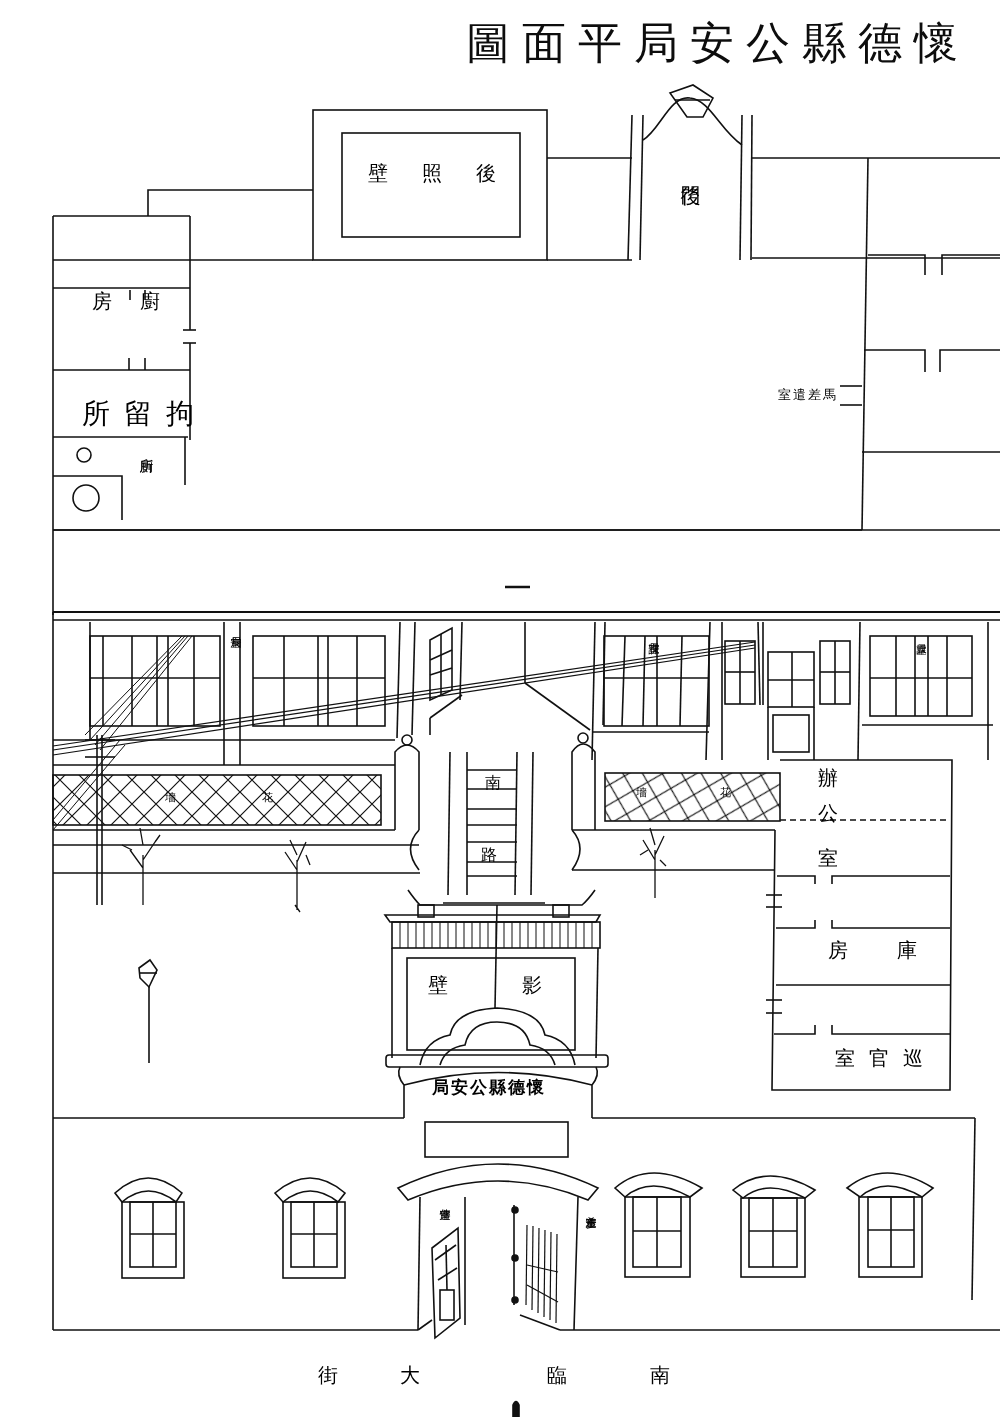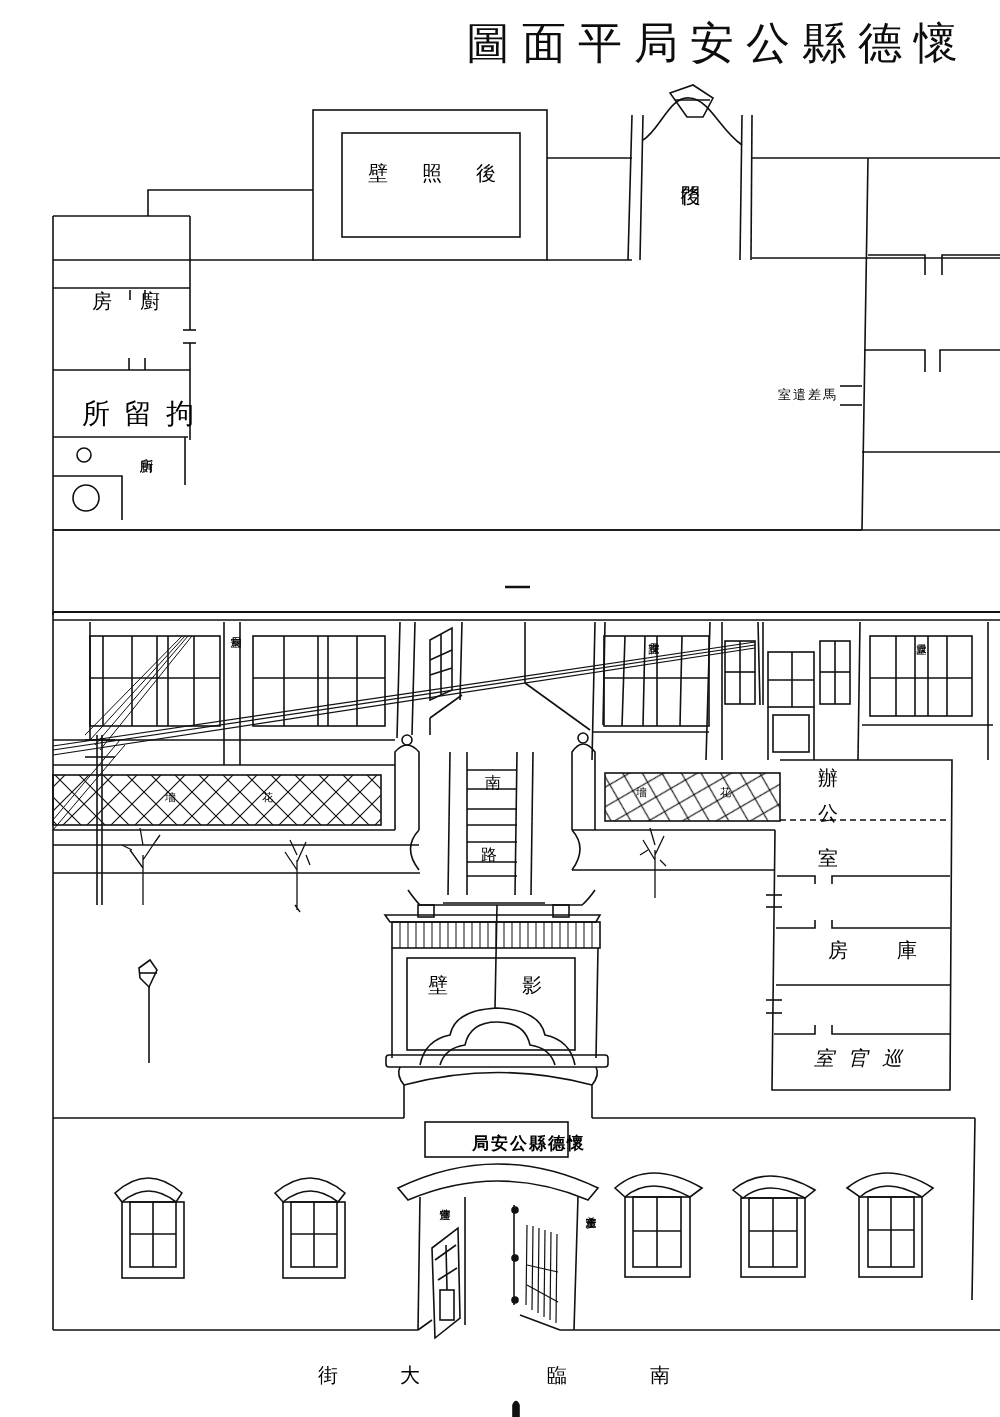--- a/index.html
+++ b/index.html
@@ -400,25 +400,25 @@
 <div class="lbl sm" style="left:720px;top:785px;">花</div>
 
 <div class="lbl md" style="left:485px;top:773px;">南</div>
 <div class="lbl md" style="left:481px;top:845px;">路</div>
 
 <div class="lbl" style="left:818px;top:765px;">辦</div>
 <div class="lbl" style="left:818px;top:800px;">公</div>
 <div class="lbl" style="left:818px;top:845px;">室</div>
 <div class="lbl" style="left:897px;top:937px;">庫</div>
 <div class="lbl" style="left:828px;top:937px;">房</div>
-<div class="lbl rtl" style="left:814px;top:1045px;letter-spacing:14px;font-style:italic;">巡官室</div>
+<div class="lbl rtl" style="left:835px;top:1045px;letter-spacing:14px;">巡官室</div>
 
 <div class="lbl" style="left:522px;top:972px;">影</div>
 <div class="lbl" style="left:428px;top:972px;">壁</div>
 
-<div class="lbl rtl" style="left:432px;top:1132px;font-size:17px;font-weight:bold;letter-spacing:2px;margin-left:40px;">懷德縣公安局</div>
+<div class="lbl rtl" style="left:432px;top:1076px;font-size:17px;font-weight:bold;letter-spacing:2px;">懷德縣公安局</div>
 <div class="lbl vert sm" style="left:436px;top:1200px;">傳達室</div>
 <div class="lbl vert sm" style="left:582px;top:1208px;">步差遣室</div>
 
 <div class="lbl" style="left:650px;top:1362px;">南</div>
 <div class="lbl" style="left:547px;top:1362px;">臨</div>
 <div class="lbl" style="left:400px;top:1362px;">大</div>
 <div class="lbl" style="left:318px;top:1362px;">街</div>
 
 </body></html>

